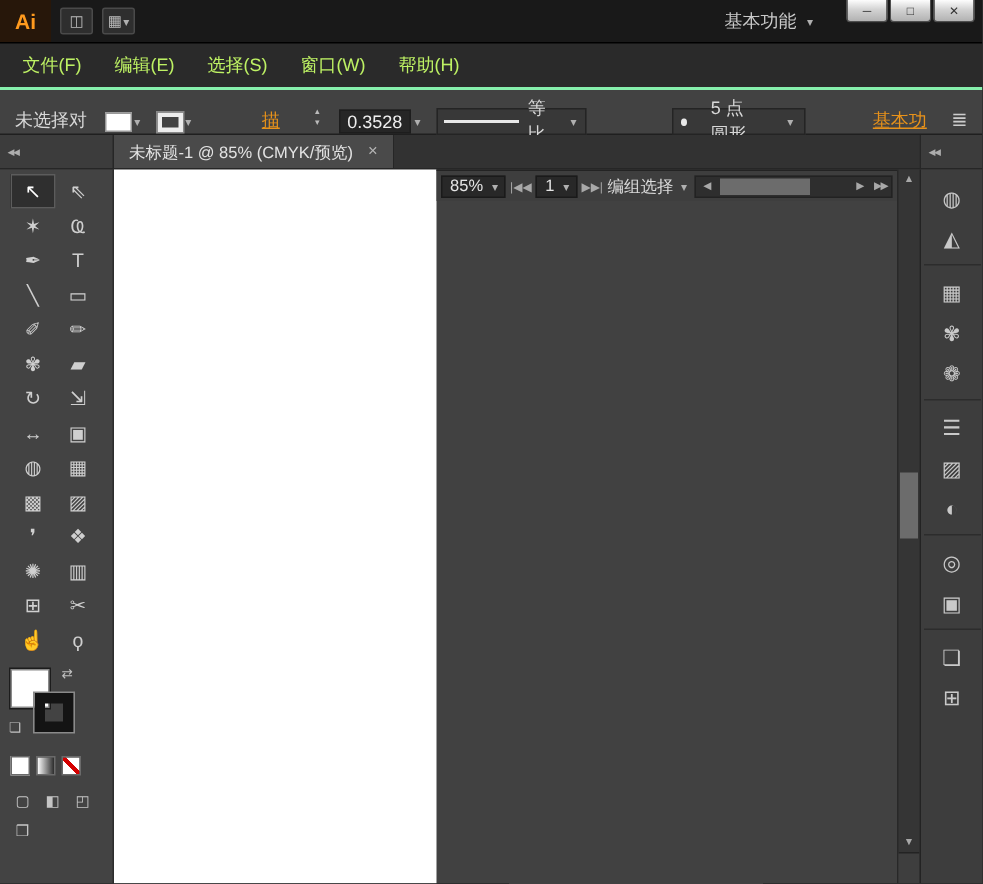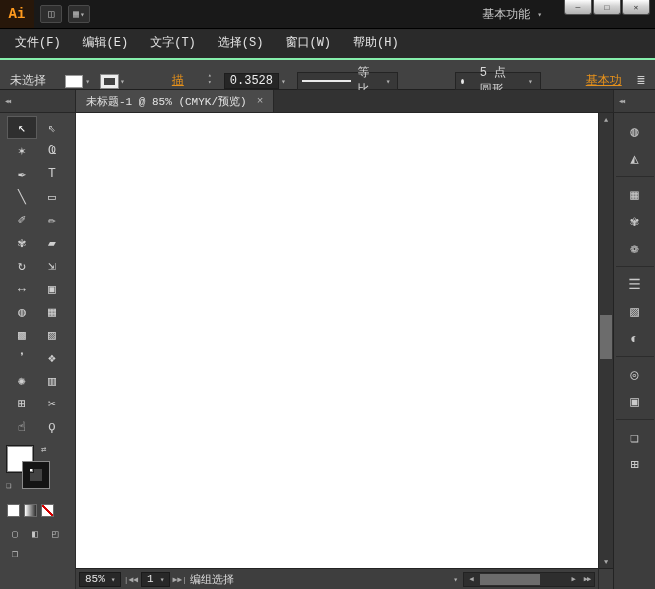--- a/index.html
+++ b/index.html
@@ -2,42 +2,42 @@
 <html style="--accent: #e8921a; --none-red: #d40000; --fill: #ffffff; --logo: #ff9a1e;"><head>
 <meta charset="utf-8">
 <style>
   * { box-sizing: border-box; margin: 0; padding: 0; }
   html,body { margin:0; background:#222; }
   :root { --accent:#e8921a; --none-red:#d40000; --fill:#ffffff; --logo:#ff9a1e; }
 
   .app {
     width:655px; height:589px;
     background:#414141;
-    font-family:Liberation Mono, monospace;
+    font-family:Liberation Sans, sans-serif;
     font-size:12px; color:#d8d8d8;
     display:flex; flex-direction:column;
     overflow:hidden; user-select:none; cursor:default;
   }
 
   
   .titlebar { height:28px; background:#191919; display:flex; align-items:center; gap:6px; flex:none; }
   .logo { width:34px; height:28px; background:#27170a; color:var(--logo);
           display:flex; align-items:center; justify-content:center; font-weight:bold; font-size:14px; }
   .tb-btn { width:22px; height:18px; border:1px solid #4a4a4a; background:#2e2e2e; border-radius:2px;
             display:flex; align-items:center; justify-content:center; font-size:10px; color:#bbb; gap:1px; }
   .tb-btn .caret { margin:0; }
   .workspace { margin-left:auto; display:flex; align-items:center; gap:5px; color:#c9c9c9; }
   .win-btns { align-self:flex-start; display:flex; gap:1px; margin-left:14px; margin-right:5px; }
   .win-btn { width:28px; height:15px; border:1px solid #4e4e4e; border-top:none; border-radius:0 0 3px 3px;
              background:linear-gradient(#fdfdfd,#d3d3d3 45%,#b2b2b2); color:#333; font-size:8px;
              display:flex; align-items:center; justify-content:center; }
 
   
   .menubar { height:30px; background:#2a2a2a; border-top:1px solid #000; display:flex; align-items:center; padding-left:4px; flex:none; }
-  .menu-item { padding:0 11px; line-height:29px; color:#e5e5e5; }
+  .menu-item { padding:0 11px; line-height:29px; color:#bef264; }
 
   
   .controlbar { height:32px; background:#424242; border-top:2px solid #86efac; border-bottom:1px solid #1f1f1f;
                 display:flex; align-items:flex-start; padding:12px 10px; gap:9px; flex:none; }
   .caret { font-size:8px; color:#b0b0b0; margin:0 2px; }
   .combo { display:inline-flex; align-items:center; height:18px; }
   .boxed { background:#383838; border:1px solid #242424; }
   .fill-chip { width:18px; height:13px; background:var(--fill); border:1px solid #999; }
   .stroke-chip { width:17px; height:13px; border:3px solid #ededed; outline:1px solid #888; background:#424242; }
   .orange-link { color:var(--accent); text-decoration:underline;margin-left:36px; }
@@ -83,21 +83,21 @@
   .cgn { width:13px; height:13px; border:1px solid #6a6a6a; }
   .cgn.color { background:#fff; }
   .cgn.grad  { background:linear-gradient(90deg,#fff,#2c2c2c); }
   .cgn.none  { background:linear-gradient(to top right,#fff 42%,var(--none-red) 42%,var(--none-red) 58%,#fff 58%); }
 
   .modes-row { display:flex; gap:4px; margin-top:10px; }
   .mode-btn { width:16px; height:14px; display:flex; align-items:center; justify-content:center;
               color:#c5c5c5; font-size:10px; }
   .screen-row { margin-top:6px; }
 
-  .center { flex:1; display:flex; flex-direction:column; min-width:0; }
+  .center { flex:1; display:flex; flex-direction:row; min-width:0; }
   .canvas { flex:1; background:#ffffff; }
 
   
   .statusbar { height:21px; background:#3e3e3e; border-top:1px solid #232323;
                display:flex; align-items:center; gap:3px; padding:0 3px; font-size:11px; flex:none; }
   .mini-combo { height:15px; background:#282828; border:1px solid #1a1a1a; padding:0 2px 0 5px;
                 display:inline-flex; align-items:center; gap:4px; color:#e5e5e5; }
   .nav-btn { width:14px; text-align:center; font-size:8px; color:#a8a8a8; }
   .status-msg { flex:1; color:#dcdcdc; }
   .hscroll { display:flex; align-items:center; height:15px; background:#2e2e2e; border:1px solid #222; width:132px; flex:none; }
@@ -140,21 +140,20 @@
       <div class="win-btn">─</div>
       <div class="win-btn">□</div>
       <div class="win-btn">✕</div>
     </div>
   </div>
 
   <div class="menubar">
 
   <div class="menu-item">文件(F)</div>
       <div class="menu-item">编辑(E)</div>
-      <div class="menu-item">文字(T)</div>
       <div class="menu-item">选择(S)</div>
       <div class="menu-item">窗口(W)</div>
       <div class="menu-item">帮助(H)</div>
     </div>
 
   <div class="controlbar">
     <span>未选择对象</span>
     <span class="combo">
       <span class="fill-chip"></span>
       <span class="caret">▾</span>

